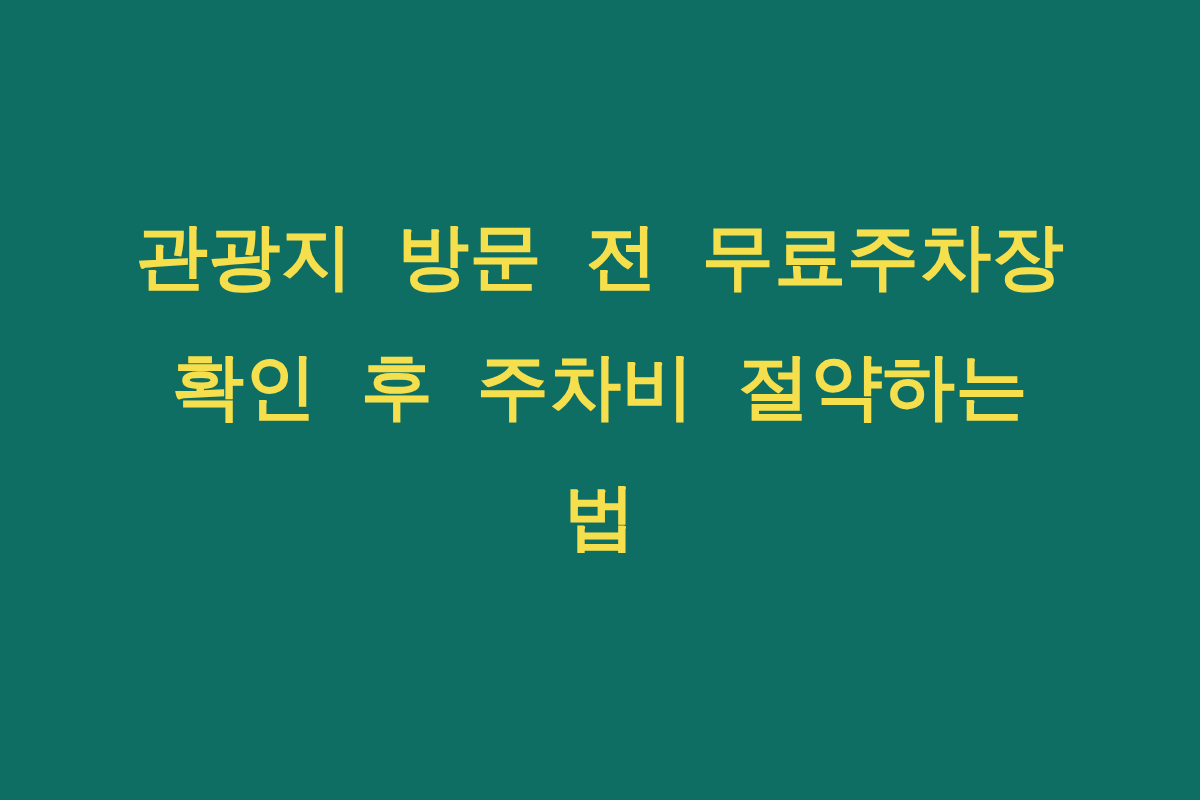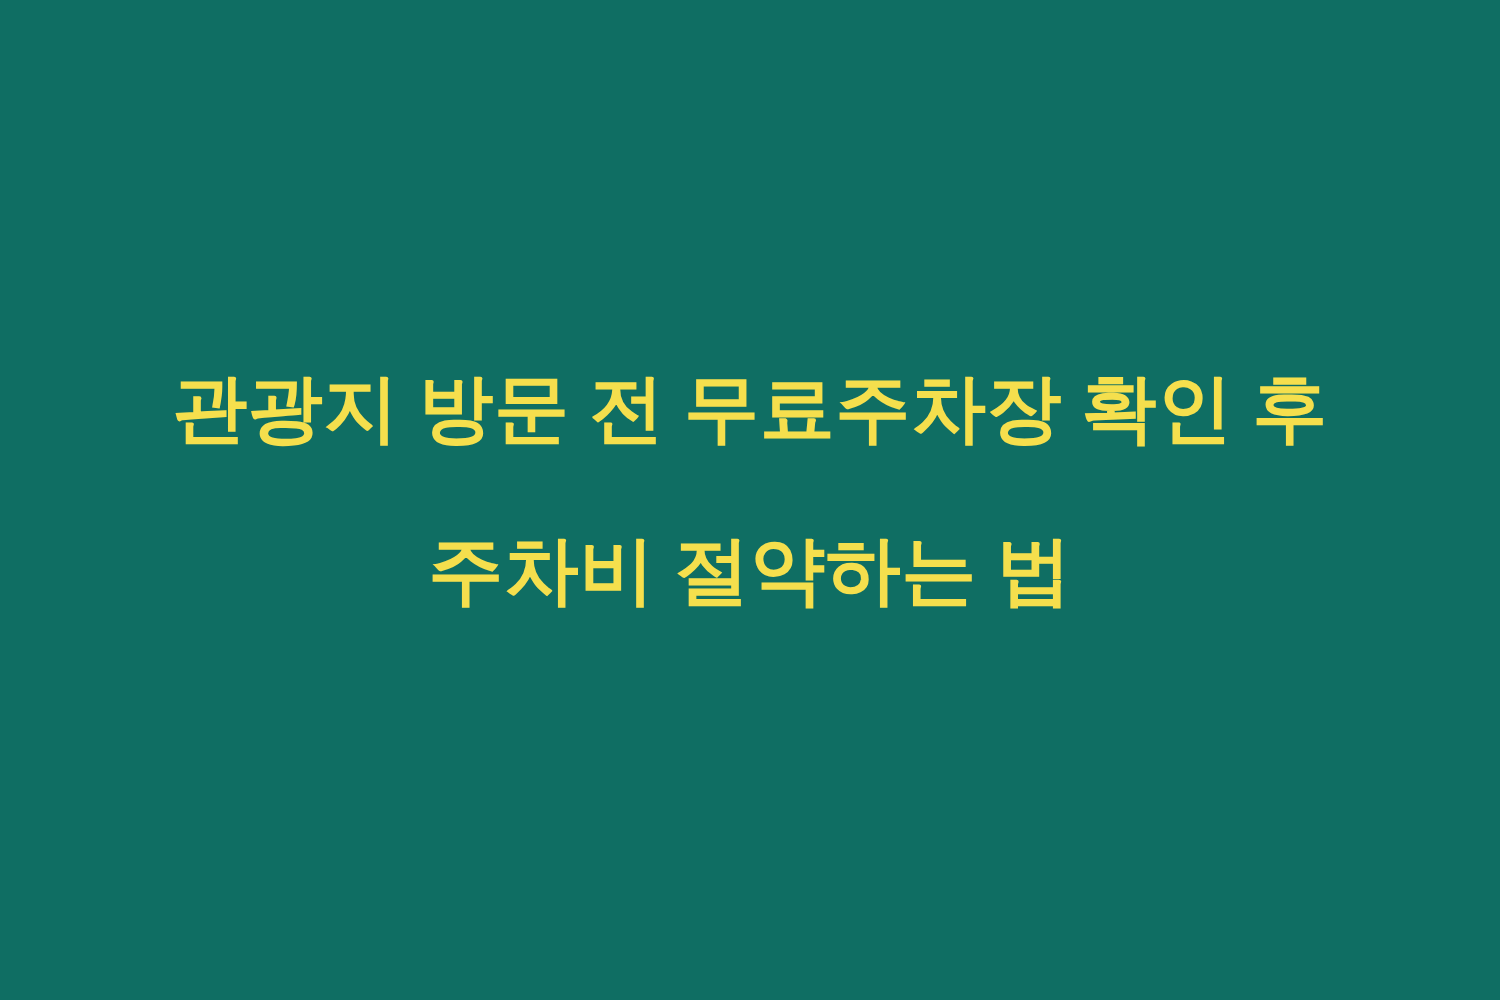--- a/index.html
+++ b/index.html
@@ -25,23 +25,23 @@
     justify-content: center;
     background: #0F6E63;
   }
 
   #title-block {
     width: 960px;
     margin: 0;
     padding: 0;
     text-align: center;
     color: #F5DF4D;
-    font-family: Liberation Serif, serif;
+    font-family: Liberation Mono, monospace;
     font-weight: 700;
-    font-size: 60px;
+    font-size: 72px;
     line-height: 130px;
     letter-spacing: 0.5px;
     word-break: keep-all;
     white-space: pre-line;
     -webkit-font-smoothing: antialiased;
     text-rendering: optimizeLegibility;
   }
 
   
   #title-block {

